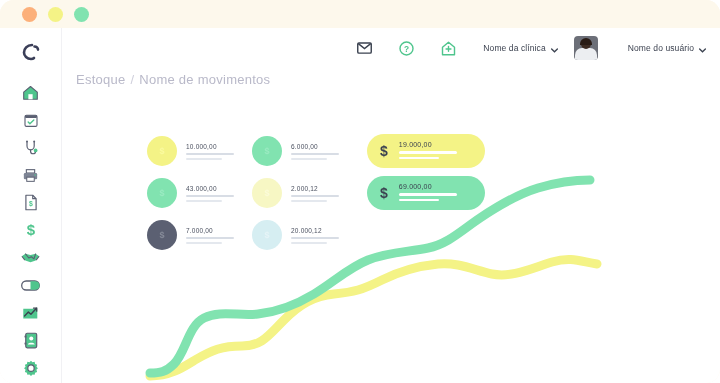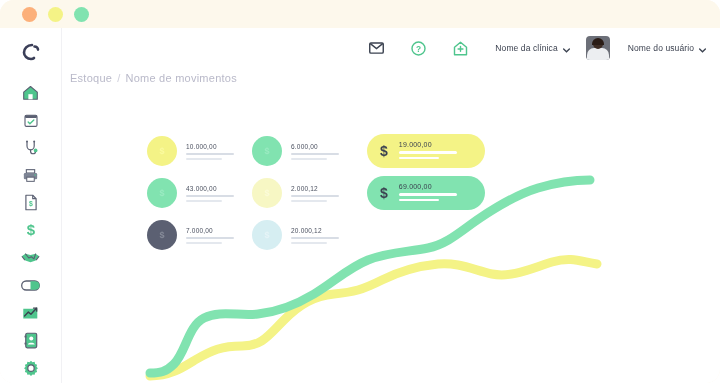--- a/index.html
+++ b/index.html
@@ -52,38 +52,38 @@
     display:flex; align-items:center; justify-content:flex-end;
     padding-right:14px; gap:0;
   }
   .hicon { width:26px; height:26px; display:flex; align-items:center;
            justify-content:center; cursor:pointer; }
   #clinic-select, #user-select {
     display:flex; align-items:center; gap:5px; cursor:pointer;
     font-size:8.5px; color:#3c4250; letter-spacing:.1px;
   }
   #clinic-select { margin-left:22px; }
-  #user-select { margin-left:12px; }
+  #user-select { margin-left:24px; }
   .caret { width:7px; height:7px; }
   #avatar {
     width:24px; height:24px; border-radius:4px; overflow:hidden;
     background:#6c6f78; margin-left:16px; margin-right:6px; flex:none;
     position:relative;
   }
   #avatar .head { position:absolute; left:7px; top:3px; width:10px; height:10px;
                   border-radius:50%; background:#3d2b23; }
   #avatar .body { position:absolute; left:1px; top:12px; width:22px; height:14px;
                   border-radius:7px 7px 0 0; background:#eceef1; }
   #avatar .hair { position:absolute; left:6px; top:2px; width:12px; height:7px;
                   border-radius:6px 6px 0 0; background:#2a1c16; }
 
   
   #breadcrumb {
-    position:absolute; left:70px; top:44px;
-    font-size:11px; color:#b9b9c9; letter-spacing:.25px;
+    position:absolute; left:76px; top:44px;
+    font-size:13px; color:#b9b9c9; letter-spacing:.25px;
     display:flex; gap:5px;
   }
   #breadcrumb .sep { color:#cfcfdb; }
 
   
   #main { position:absolute; left:62px; top:40px; right:0; bottom:0; }
 
   
   #stat-grid {
     position:absolute; left:85px; top:62px;

